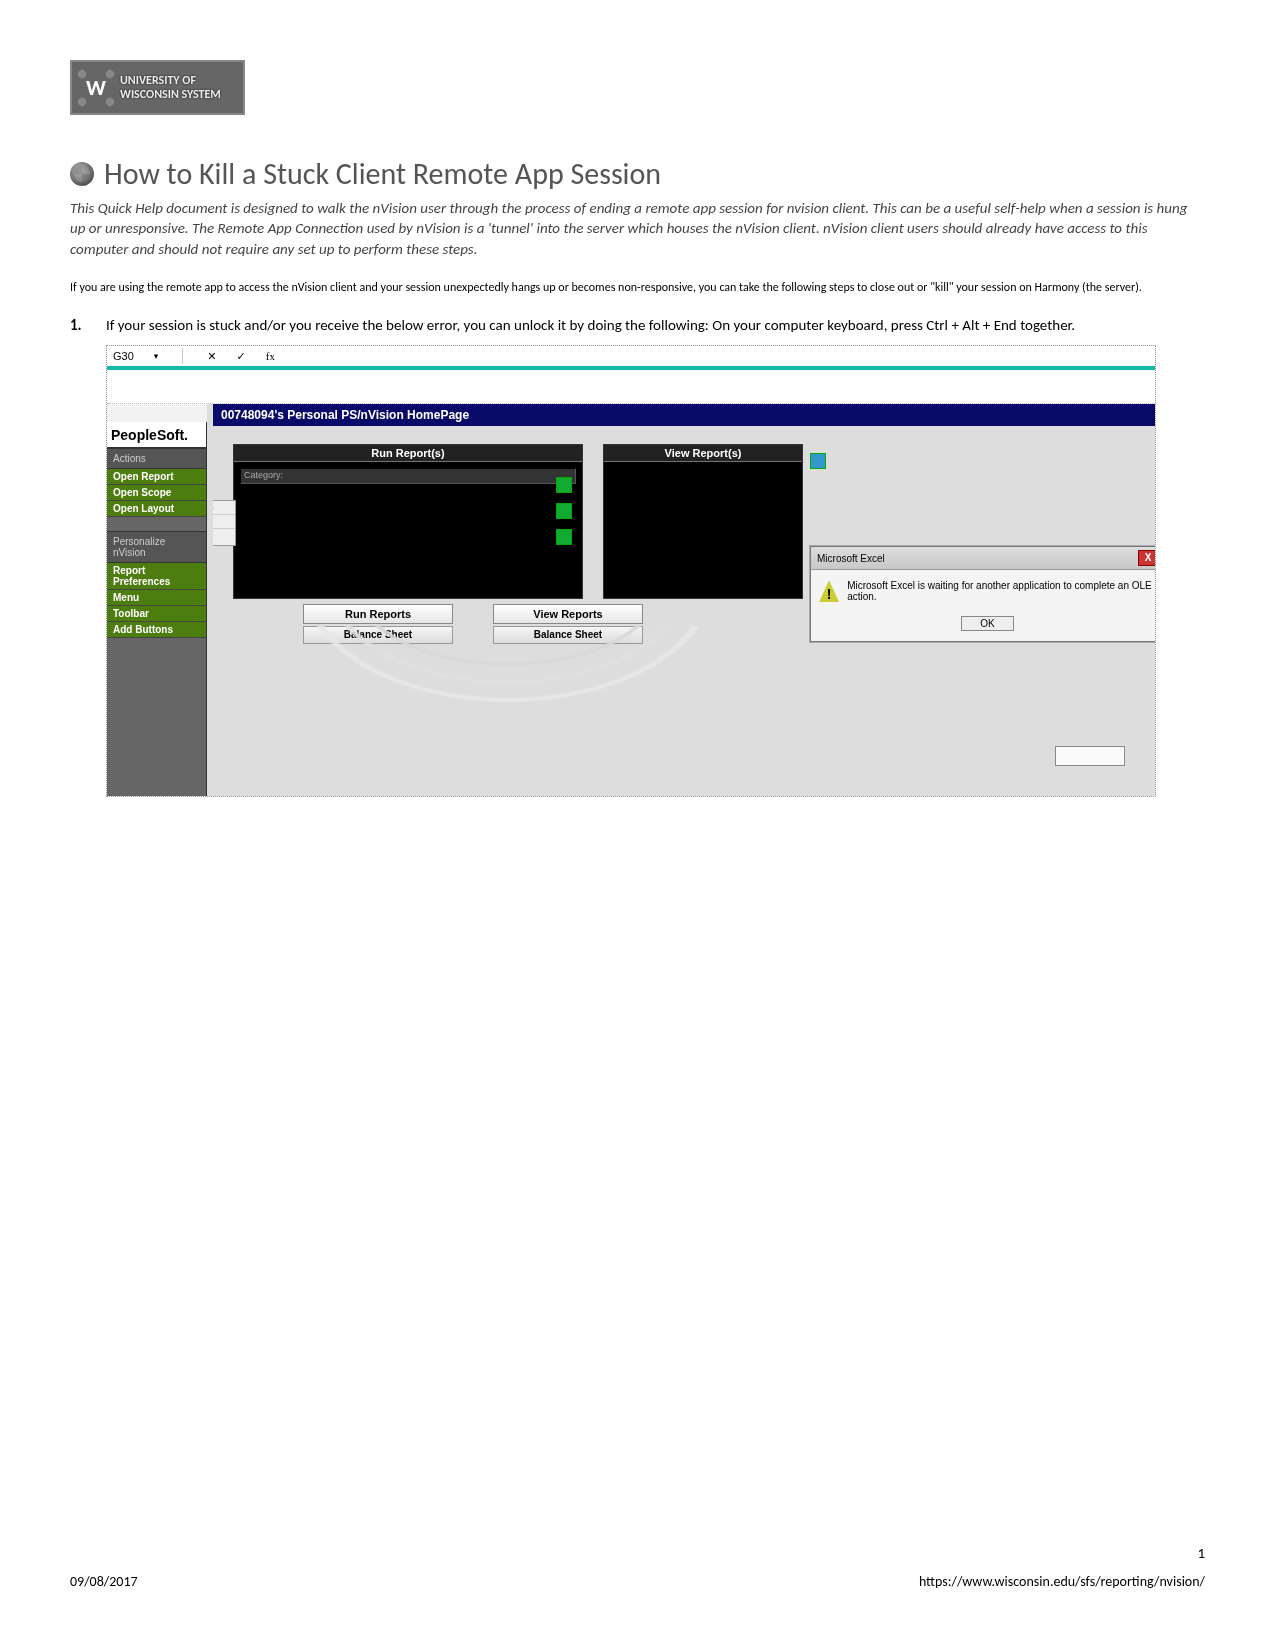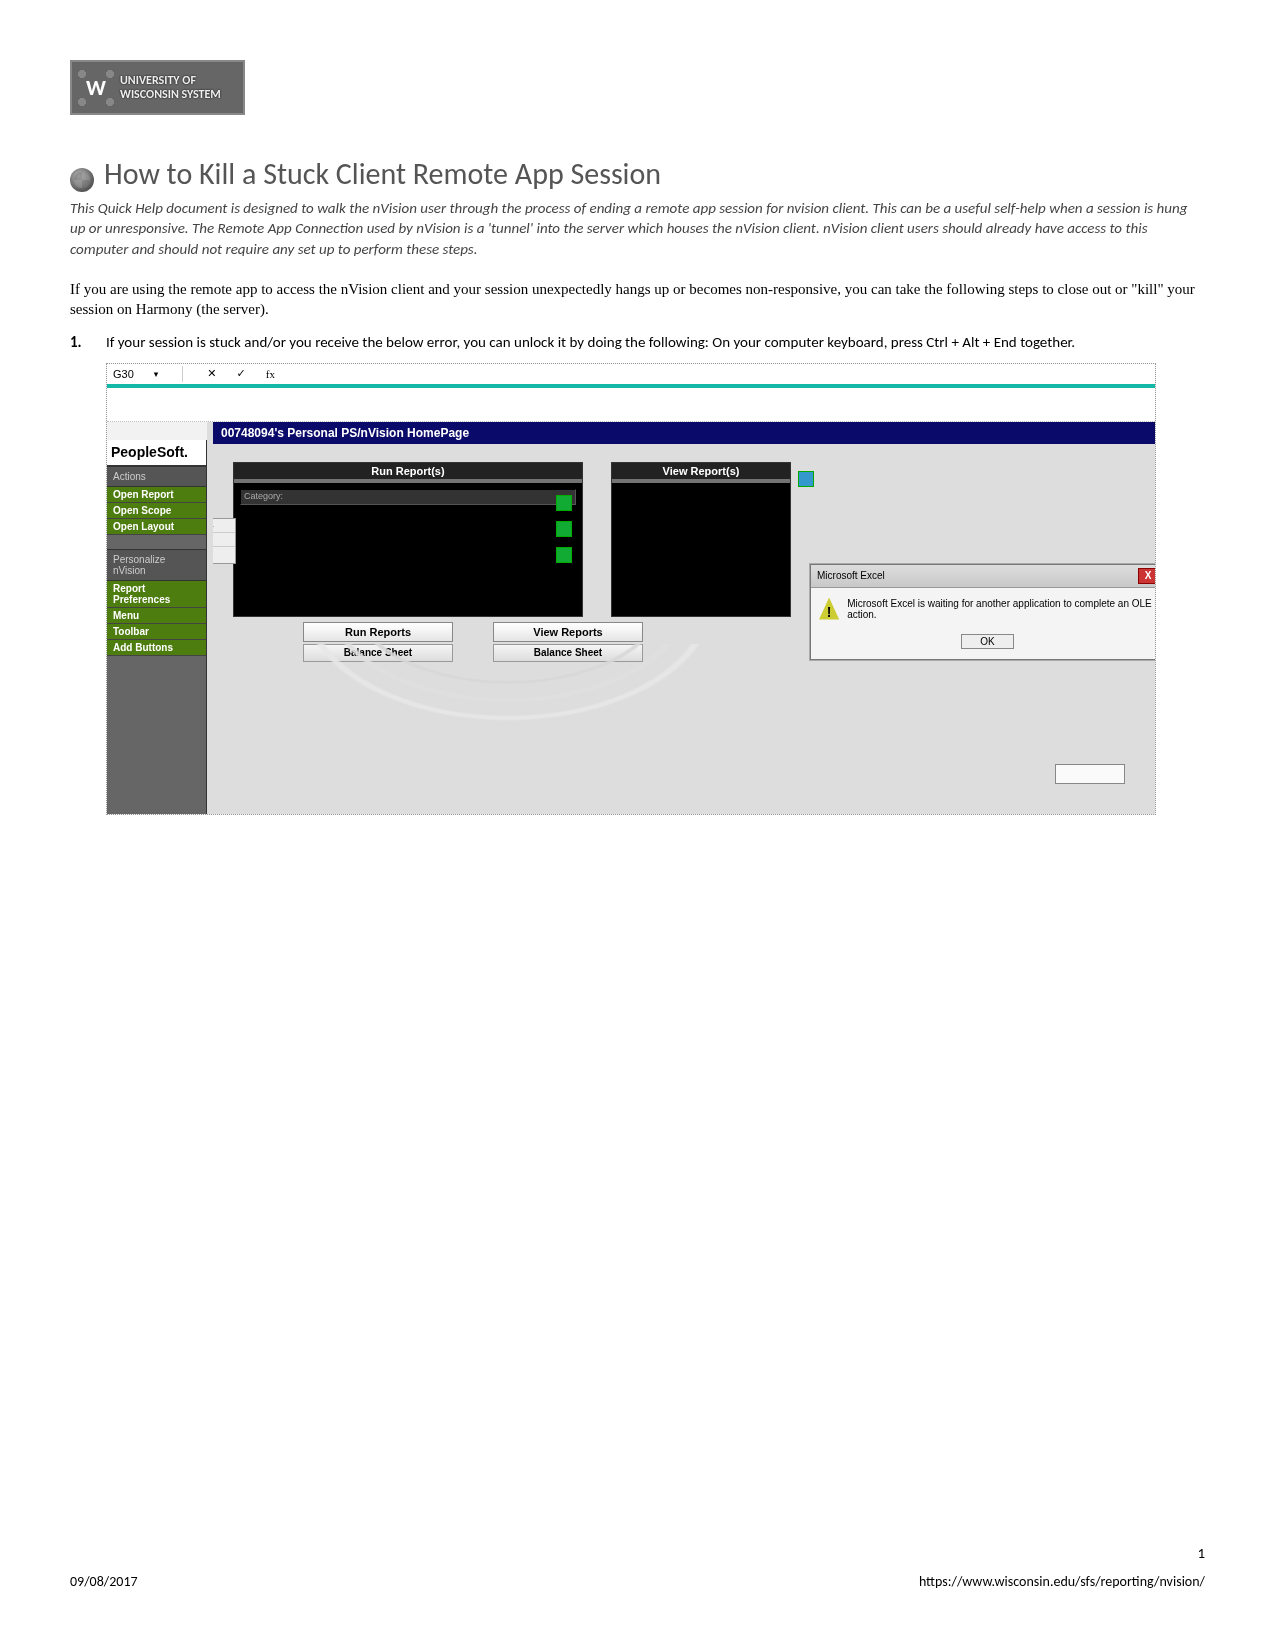--- a/index.html
+++ b/index.html
@@ -35,35 +35,35 @@
     background: radial-gradient(circle, #888 4px, transparent 4px) 0 0/8px 8px,
                 radial-gradient(circle, #888 4px, transparent 4px) 100% 0/8px 8px,
                 radial-gradient(circle, #888 4px, transparent 4px) 0 100%/8px 8px,
                 radial-gradient(circle, #888 4px, transparent 4px) 100% 100%/8px 8px;
     background-repeat: no-repeat;
   }
   .badge-text { color:#eee; font-size:12px; font-weight:700; line-height:1.1; text-shadow:0 0 2px #000; }
   .hdr-lines { font-size: 18px; line-height: 1.4; }
 
   
-  .title-row { display:flex; align-items:flex-end; gap:10px; margin-bottom:6px; }
+  .title-row { display:flex; align-items:center; gap:10px; margin-bottom:6px; }
   .title-icon {
     width:24px; height:24px; border-radius:50%;
     background: radial-gradient(circle at 40% 35%, #bbb 0%, #555 70%);
     position:relative;
   }
   .title-icon::after{
     content:""; position:absolute; inset:4px; border-radius:50%;
     background: conic-gradient(#999 0 25%, #777 0 50%, #999 0 75%, #777 0 100%);
     opacity:.5;
   }
   h1 { margin:0; font-weight:400; font-size:30px; color:#555; }
 
   .intro-italic { font-style: italic; color:#444; font-size:15px; line-height:1.35; margin:2px 0 20px; }
-  .intro { font-size:15px; line-height:1.35; margin:0 0 13px;font-family:Liberation Serif, serif; }
+  .intro { font-size:12px; line-height:1.35; margin:0 0 20px; }
 
   h2 { font-weight:400; color:#555; font-size:22px; margin:0 0 4px; }
   .step { font-size:15px; line-height:1.35; display:flex; gap:18px; margin-bottom:10px; }
   .step-num { font-weight:700; width:18px; }
 
   
   .shot {
     margin-left:36px; width:1050px;
     border:1px dotted #999;
     background:#f2f2f2;
@@ -82,22 +82,22 @@
   .sb-head { background:#555; color:#ccc; font-size:10px; padding:4px 6px; border-top:1px solid #333; border-bottom:1px solid #333;}
   .sb-item { background:#4d7c0f; color:#fff; font-size:10px; font-weight:700; padding:2px 6px; border-bottom:1px solid #444;}
   .sb-fill { height:120px; background:#666; }
 
   .main { flex:1; background:#ddd; position:relative;padding-left:6px; }
   .titlebar { background:#0a0a6a; color:#fff; font-weight:700; font-size:12px; padding:4px 8px; }
   .canvas { background:#ddd; height:370px; position:relative; overflow:hidden; }
 
   .darkpanel { position:absolute; background:#000; border:1px solid #333; }
   .darkpanel.left { left:20px; top:18px; width:350px; height:155px; }
-  .darkpanel.right{ left:398px; top:18px; width:180px; height:155px; }
-  .panelcap { background:#222; color:#fff; font-weight:700; font-size:11px; text-align:center; padding:2px 0; border-bottom:4px solid #737373;}
+  .darkpanel.right{ left:390px; top:18px; width:200px; height:155px; }
+  .panelcap { background:#222; color:#fff; font-weight:700; font-size:11px; text-align:center; padding:2px 0; border-bottom:1px solid #737373;}
   .drop { margin:6px; height:16px; background:#333; border:1px inset #555; color:#aaa; font-size:9px; padding:1px 3px;}
   .minibox { position:absolute; left:-60px; top:55px; width:62px; height:46px; background:#eee; border:1px solid #999; font-size:8px; }
   .minibox .row{ padding:2px 3px; border-bottom:1px solid #ccc; }
   .iconbtn { width:16px; height:16px; background:#1a3; margin:4px; display:inline-block; border:1px solid #0a0;}
   .iconcol { position:absolute; right:6px; top:28px; }
 
   .tabbtn {
     position:absolute; width:150px; height:20px;
     background:linear-gradient(#fff,#e5e5e5); border:1px solid #888;
     text-align:center; font-size:11px; font-weight:700; line-height:18px;

